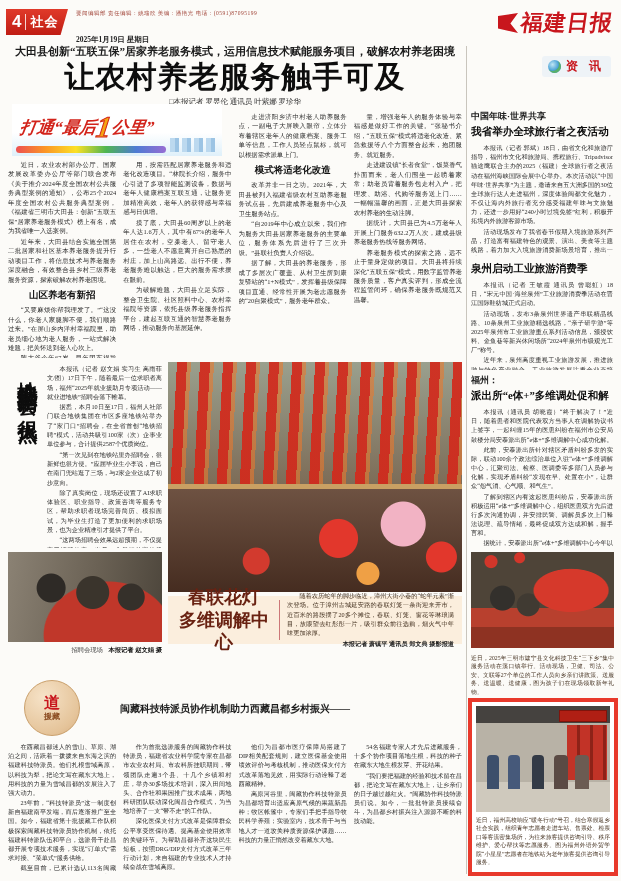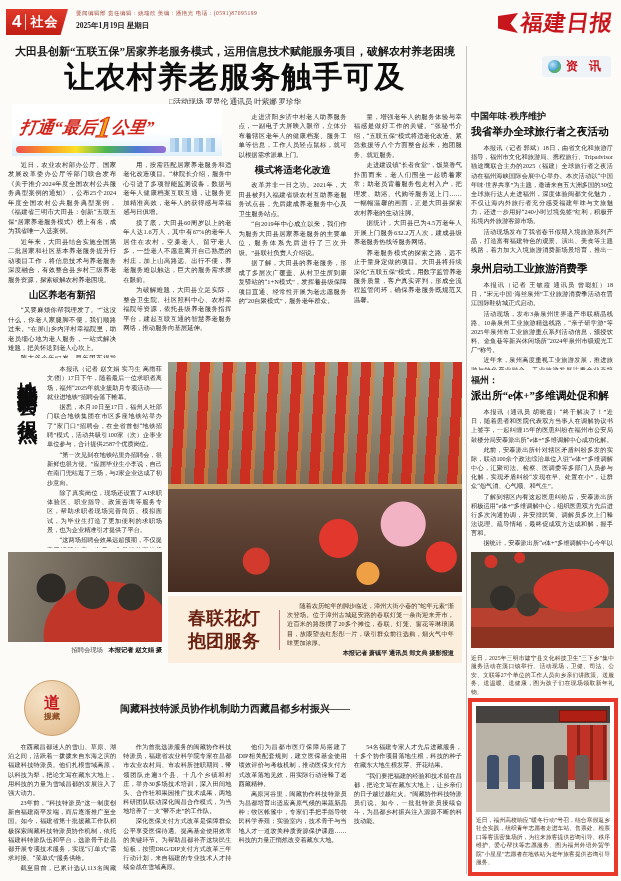--- a/index.html
+++ b/index.html
@@ -6,21 +6,21 @@
   .page{position:relative;width:621px;height:881px;background:#fcfbf8;margin:0 auto;
         font-family:"Liberation Serif","DejaVu Serif",serif;color:#222;overflow:hidden;}
   
   .hdr-tab{position:absolute;left:6px;top:9px;width:62px;height:26px;background:linear-gradient(180deg,#e03a2a,#c01d14);
            clip-path:polygon(0 0,100% 0,88% 100%,0 100%);display:flex;align-items:center;gap:4px;padding-left:6px;box-sizing:border-box;}
   .hdr-tab .num{color:#fff;font-size:17px;font-weight:700;font-family:"Liberation Sans",sans-serif;}
   .hdr-tab .sep{width:1px;height:16px;background:rgba(255,255,255,.8);}
   .hdr-tab .sec{color:#fff;font-size:13px;font-weight:700;letter-spacing:1px;}
   .hdr-info{position:absolute;left:76px;top:10px;width:300px;}
   .hdr-info .l1{font-size:5.5px;color:#a2463a;letter-spacing:.5px;}
-  .hdr-info .l2{font-size:7.5px;color:#222;font-weight:700;margin-top:4px;}
+  .hdr-info .l2{font-size:7.5px;color:#222;font-weight:700;margin-top:18px;}
   .masthead{position:absolute;right:8px;top:8px;display:flex;align-items:center;gap:3px;}
   .flag-icon{width:20px;height:20px;background:#c8161d;clip-path:polygon(0 15%,100% 0,62% 52%,100% 100%,0 78%);}
   .masthead .mh-text{color:#c8161d;font-size:22px;font-weight:900;transform:skewX(-8deg);letter-spacing:1px;}
   
   .p{margin:0 0 1px 0;text-indent:2em;text-align:justify;}
   .subhead{margin:4px 0 3px 0;text-align:center;font-size:9.5px;font-weight:800;color:#111;}
   .col{flex:1;min-width:0;overflow:hidden;font-size:6.4px;line-height:1.48;color:#2b2b2b;}
   
   .m-kicker{position:absolute;left:8px;top:44px;width:454px;text-align:center;font-size:11px;font-weight:600;color:#1c1c1c;}
   .m-headline{position:absolute;left:8px;top:57px;width:454px;text-align:center;font-size:30px;font-weight:900;letter-spacing:1px;color:#0d0d0d;}
@@ -52,21 +52,21 @@
   .lantern-photo .tassels{position:absolute;left:0;right:0;top:0;height:54%;
       background:repeating-linear-gradient(93deg,rgba(0,0,0,0) 0 9px,rgba(210,42,28,.92) 9px 19px,rgba(234,120,44,.6) 19px 23px);}
   .lantern-photo .shelf{position:absolute;left:0;right:0;top:53%;height:6px;background:#c9a063;}
   .lantern-photo .balls{position:absolute;left:0;right:0;top:55%;bottom:0;
       background:radial-gradient(circle at 80% 34%,#f2b3c4 0 22px,transparent 23px),
                  radial-gradient(circle at 58% 48%,#e2372c 0 19px,transparent 20px),
                  radial-gradient(circle at 93% 66%,#e2372c 0 15px,transparent 16px),
                  radial-gradient(circle at 68% 82%,#efa045 0 11px,transparent 12px),
                  radial-gradient(circle at 30% 70%,#d23a2e 0 13px,transparent 14px),
                  linear-gradient(#6e5242,#452c20);}
-  .cap-box{position:absolute;left:168px;top:596px;width:294px;height:67px;background:#fbeedd;display:flex;align-items:center;box-sizing:border-box;padding:6px 8px;}
+  .cap-box{position:absolute;left:168px;top:596px;width:294px;height:48px;background:#fbeedd;display:flex;align-items:center;box-sizing:border-box;padding:6px 8px;}
   .cap-title{width:96px;font-size:18px;line-height:1.25;font-weight:900;color:#692212;text-align:center;flex:none;}
   .cap-div{width:1px;height:40px;background:#c77;margin:0 7px;flex:none;}
   .cap-text{flex:1;font-size:6.2px;line-height:1.5;color:#43301f;text-align:justify;}
   .cap-text .byl{text-align:right;font-weight:700;color:#222;text-indent:0;}
   
   .t-kicker{position:absolute;left:8px;top:702px;width:454px;text-align:center;font-size:10px;font-weight:700;color:#1c1c1c;}
   .t-headline{position:absolute;left:8px;top:680px;width:454px;text-align:center;font-size:25px;font-weight:900;letter-spacing:3px;color:#0d0d0d;}
   .t-byline{position:absolute;left:8px;top:714px;width:454px;text-align:center;font-size:7px;color:#333;}
   .t-badge{position:absolute;left:24px;top:680px;width:54px;height:54px;border-radius:50%;
            background:radial-gradient(circle at 35% 30%,#f6e3c8,#e5c49a 70%,#d7ad7e);border:1px solid #caa06c;
@@ -124,21 +124,21 @@
     <div class="l1">要闻编辑部 责任编辑：姚瑞欣 美编：潘艳光 电话：(0591)87095199</div>
     <div class="l2">2025年1月19日 星期日</div>
   </div>
   <div class="masthead">
     <span class="flag-icon"></span>
     <span class="mh-text">福建日报</span>
   </div>
 
   <div class="m-kicker">大田县创新“五联五保”居家养老服务模式，运用信息技术赋能服务项目，破解农村养老困境——</div>
   <div class="m-headline">让农村养老服务触手可及</div>
-  <div class="m-byline">□活动现场 罗昱伦 通讯员 叶紫娜 罗珍华</div>
+  <div class="m-byline">□本报记者 罗昱伦 通讯员 叶紫娜 罗珍华</div>
   <div class="m-cols">
       <div class="col">
         <p class="p">近日，农业农村部办公厅、国家发展改革委办公厅等部门联合发布《关于推介2024年度全国农村公共服务典型案例的通知》，公布25个2024年度全国农村公共服务典型案例，《福建省三明市大田县：创新“五联五保”居家养老服务模式》榜上有名，成为我省唯一入选案例。</p>
         <p class="p">近年来，大田县结合实施全国第二批居家和社区基本养老服务提升行动项目工作，将信息技术与养老服务深度融合，有效整合县乡村三级养老服务资源，探索破解农村养老困境。</p>
         <h4 class="subhead">山区养老有新招</h4>
         <p class="p">“又要麻烦你帮我理发了。”“这没什么，你老人家腿脚不便，我们顺路过来。”在屏山乡内洋村幸福院里，助老员细心地为老人服务，一站式解决难题，把关怀送到老人心坎上。</p>
         <p class="p">陈大爷今年67岁，早年因车祸导致腿脚不便，子女常年在外务工，生活照料成了难题。</p>
       </div>
       <div class="col">
         <p class="p">用，按需匹配居家养老服务和适老化改造项目。“林院长介绍，服务中心引进了多项智能监测设备，数据与老年人健康档案互联互通，让服务更加精准高效，老年人的获得感与幸福感与日俱增。</p>
@@ -180,21 +180,21 @@
   </div>
 
   <div class="lantern-photo">
     <div class="tassels"></div>
     <div class="shelf"></div>
     <div class="balls"></div>
   </div>
   <div class="cap-box">
     <div class="cap-title">
       <div>春联花灯</div>
-      <div>抱团服务</div>
+      <div>多维调解中心</div>
     </div>
     <div class="cap-div"></div>
     <div class="cap-text">
       <p class="p">随着农历蛇年的脚步临近，漳州大街小巷的“蛇年元素”渐次登场。位于漳州古城延安路的春联灯笼一条街迎来开市，近百米的路段摆了20多个摊位，春联、灯笼、窗花等琳琅满目，放眼望去红彤彤一片，吸引群众前往选购，烟火气中年味更加浓厚。</p>
       <p class="p byl">本报记者 萧镇平 通讯员 郑文典 摄影报道</p>
     </div>
   </div>
 
   <div class="t-kicker">闽藏科技特派员协作机制助力西藏昌都乡村振兴——</div>
   <div class="t-badge">
@@ -222,21 +222,21 @@
     </div>
 
   <div class="v-rule"></div>
   <div class="rail">
     <div class="info-badge">
       <span class="globe-icon"></span>
       <span class="lbl">资 讯</span>
     </div>
 
     <div class="rail-art art-a">
-      <div class="r-kicker">中国年味·秩序维护</div>
+      <div class="r-kicker">中国年味·世界共享</div>
       <div class="r-headline">我省举办全球旅行者之夜活动</div>
       <div>
           <p class="p">本报讯（记者 郭斌）18日，由省文化和旅游厅指导，福州市文化和旅游局、携程旅行、Tripadvisor猫途鹰联合主办的2025（福建）全球旅行者之夜活动在福州海峡国际会展中心举办。本次活动以“中国年味·世界共享”为主题，邀请来自五大洲多国的30位全球旅行达人走进福州，深度体验闽都文化魅力，不仅让海内外旅行者充分感受福建年味与文旅魅力，还进一步用好“240小时过境免签”红利，积极开拓境内外旅游客源市场。</p>
           <p class="p">活动现场发布了我省春节假期入境旅游系列产品，打造富有福建特色的观景、演出、美食等主题线路，着力加大入境旅游消费新场景培育，推出一系列对外宣传一站式服务措施，吸引更多入境游客来闽。</p>
         </div>
     </div>
 
     <div class="rail-art art-c">
       <div class="r-kicker">福州：</div>
       <div class="r-headline">派出所“e体+”多维调处促和解</div>

